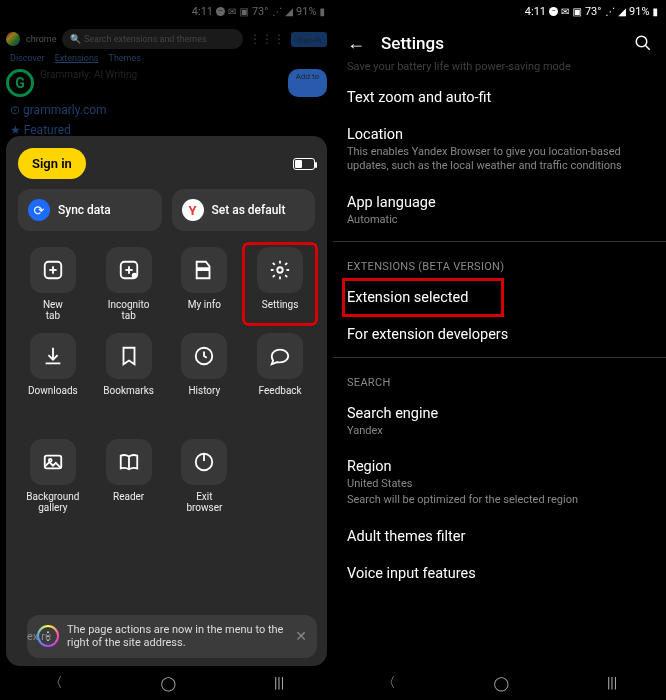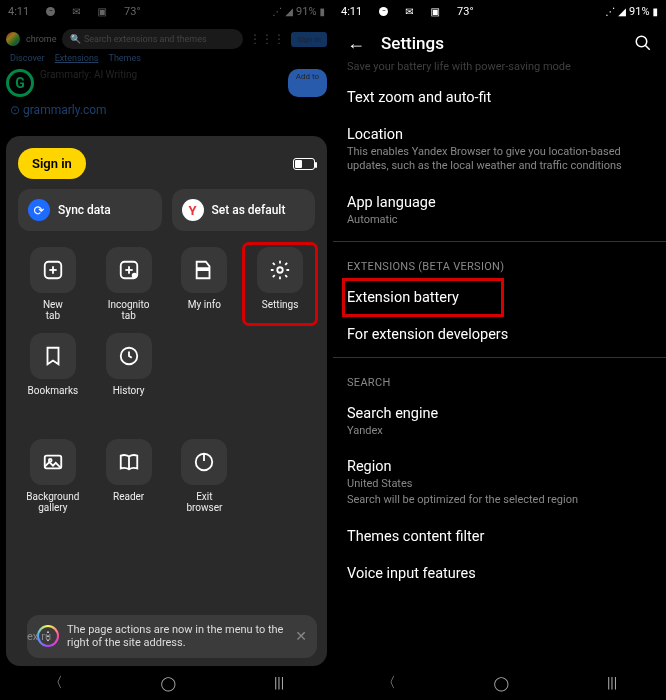--- a/index.html
+++ b/index.html
@@ -20,21 +20,21 @@
   
   .statusbar {
     height: 22px;
     display: flex;
     align-items: center;
     padding: 0 8px;
     color: #fff;
     font-size: 11px;
     gap: 4px;
   }
-  .sb-left { display: flex; align-items: center; gap: 17px; flex: 1; }
+  .sb-left { display: flex; align-items: center; gap: 3px; flex: 1; justify-content: flex-end; }
   .sb-right { display: flex; align-items: center; gap: 3px; }
   .sb-dot { width: 9px; height: 9px; border-radius: 50%; background: #fff; display: inline-flex; align-items: center; justify-content: center; color: #000; font-size: 7px; }
   .sb-ico { font-size: 10px; }
   .statusbar.dim { color: #666; }
   .statusbar.dim .sb-dot { background: #666; }
 
   
   .backdrop {
     position: absolute;
     top: 25px; left: 0; right: 0;
@@ -239,20 +239,21 @@
       <span>Themes</span>
     </div>
     <div class="bd-card">
       <div class="bd-g">G</div>
       <div class="bd-card-txt">
         <div class="bd-title">Grammarly: AI Writing</div>
       </div>
       <span class="bd-add">Add to</span>
     </div>
     <div class="bd-link">⊙ grammarly.com</div>
+    <div class="bd-link">★ Featured</div>
   </div>
 
   <div class="sheet">
     <div class="sheet-top">
       <div class="signin-btn">Sign in</div>
       <div class="battery-pill">
           <div class="fill"></div>
         </div>
     </div>
 
@@ -302,33 +303,49 @@
             <svg width="22" height="22" viewBox="0 0 24 24" fill="none" stroke="#fff" stroke-width="2">
               <circle cx="12" cy="12" r="3"></circle>
               <path d="M12 2v3M12 19v3M4.2 4.2l2.1 2.1M17.7 17.7l2.1 2.1M2 12h3M19 12h3M4.2 19.8l2.1-2.1M17.7 6.3l2.1-2.1"></path>
             </svg>
           </div>
           <div class="tlabel">Settings</div>
         </div>
         <div class="tile">
           <div class="tbox">
             <svg width="22" height="22" viewBox="0 0 24 24" fill="none" stroke="#fff" stroke-width="2">
+              <path d="M12 3v12M7 11l5 5 5-5M4 20h16"></path>
+            </svg>
+          </div>
+          <div class="tlabel">Downloads</div>
+        </div>
+        <div class="tile">
+          <div class="tbox">
+            <svg width="22" height="22" viewBox="0 0 24 24" fill="none" stroke="#fff" stroke-width="2">
               <path d="M6 3h12v18l-6-4-6 4z"></path>
             </svg>
           </div>
           <div class="tlabel">Bookmarks</div>
         </div>
         <div class="tile">
           <div class="tbox">
             <svg width="22" height="22" viewBox="0 0 24 24" fill="none" stroke="#fff" stroke-width="2">
               <circle cx="12" cy="12" r="9"></circle>
               <path d="M12 7v5l3 2"></path>
             </svg>
           </div>
           <div class="tlabel">History</div>
+        </div>
+        <div class="tile">
+          <div class="tbox">
+            <svg width="22" height="22" viewBox="0 0 24 24" fill="none" stroke="#fff" stroke-width="2">
+              <path d="M21 12c0 4-4 7-9 7-1 0-2-.1-3-.4L3 21l1.5-4C3.6 15.7 3 13.9 3 12c0-4 4-7 9-7s9 3 9 7z"></path>
+            </svg>
+          </div>
+          <div class="tlabel">Feedback</div>
         </div>
         <div class="grid-sep" style="grid-column: 1 / -1;"></div>
         <div class="tile">
           <div class="tbox">
             <svg width="22" height="22" viewBox="0 0 24 24" fill="none" stroke="#fff" stroke-width="2">
               <rect x="3" y="5" width="18" height="14" rx="2"></rect>
               <circle cx="9" cy="10" r="1.5"></circle>
               <path d="M3 17l5-5 4 4 3-3 6 6"></path>
             </svg>
           </div>
@@ -408,38 +425,38 @@
         <div class="label">Location</div>
         <div class="sub">This enables Yandex Browser to give you location-based updates, such as the local weather and traffic conditions</div>
       </div>
       <div class="s-item">
         <div class="label">App language</div>
         <div class="sub">Automatic</div>
       </div>
       <div class="s-divider"></div>
       <div class="s-header">EXTENSIONS (BETA VERSION)</div>
       <div class="s-item highlight">
-        <div class="label">Extension battery</div>
+        <div class="label">Extension selected</div>
       </div>
       <div class="s-item">
         <div class="label">For extension developers</div>
       </div>
       <div class="s-divider"></div>
       <div class="s-header">SEARCH</div>
       <div class="s-item">
         <div class="label">Search engine</div>
         <div class="sub">Yandex</div>
       </div>
       <div class="s-item">
         <div class="label">Region</div>
         <div class="sub">United States</div>
         <div class="sub">Search will be optimized for the selected region</div>
       </div>
       <div class="s-item">
-        <div class="label">Themes content filter</div>
+        <div class="label">Adult themes filter</div>
       </div>
       <div class="s-item">
         <div class="label">Voice input features</div>
       </div>
     </div>
 
   <div class="sysnav">
     <span>〈</span>
     <span>◯</span>
     <span>|||</span>

